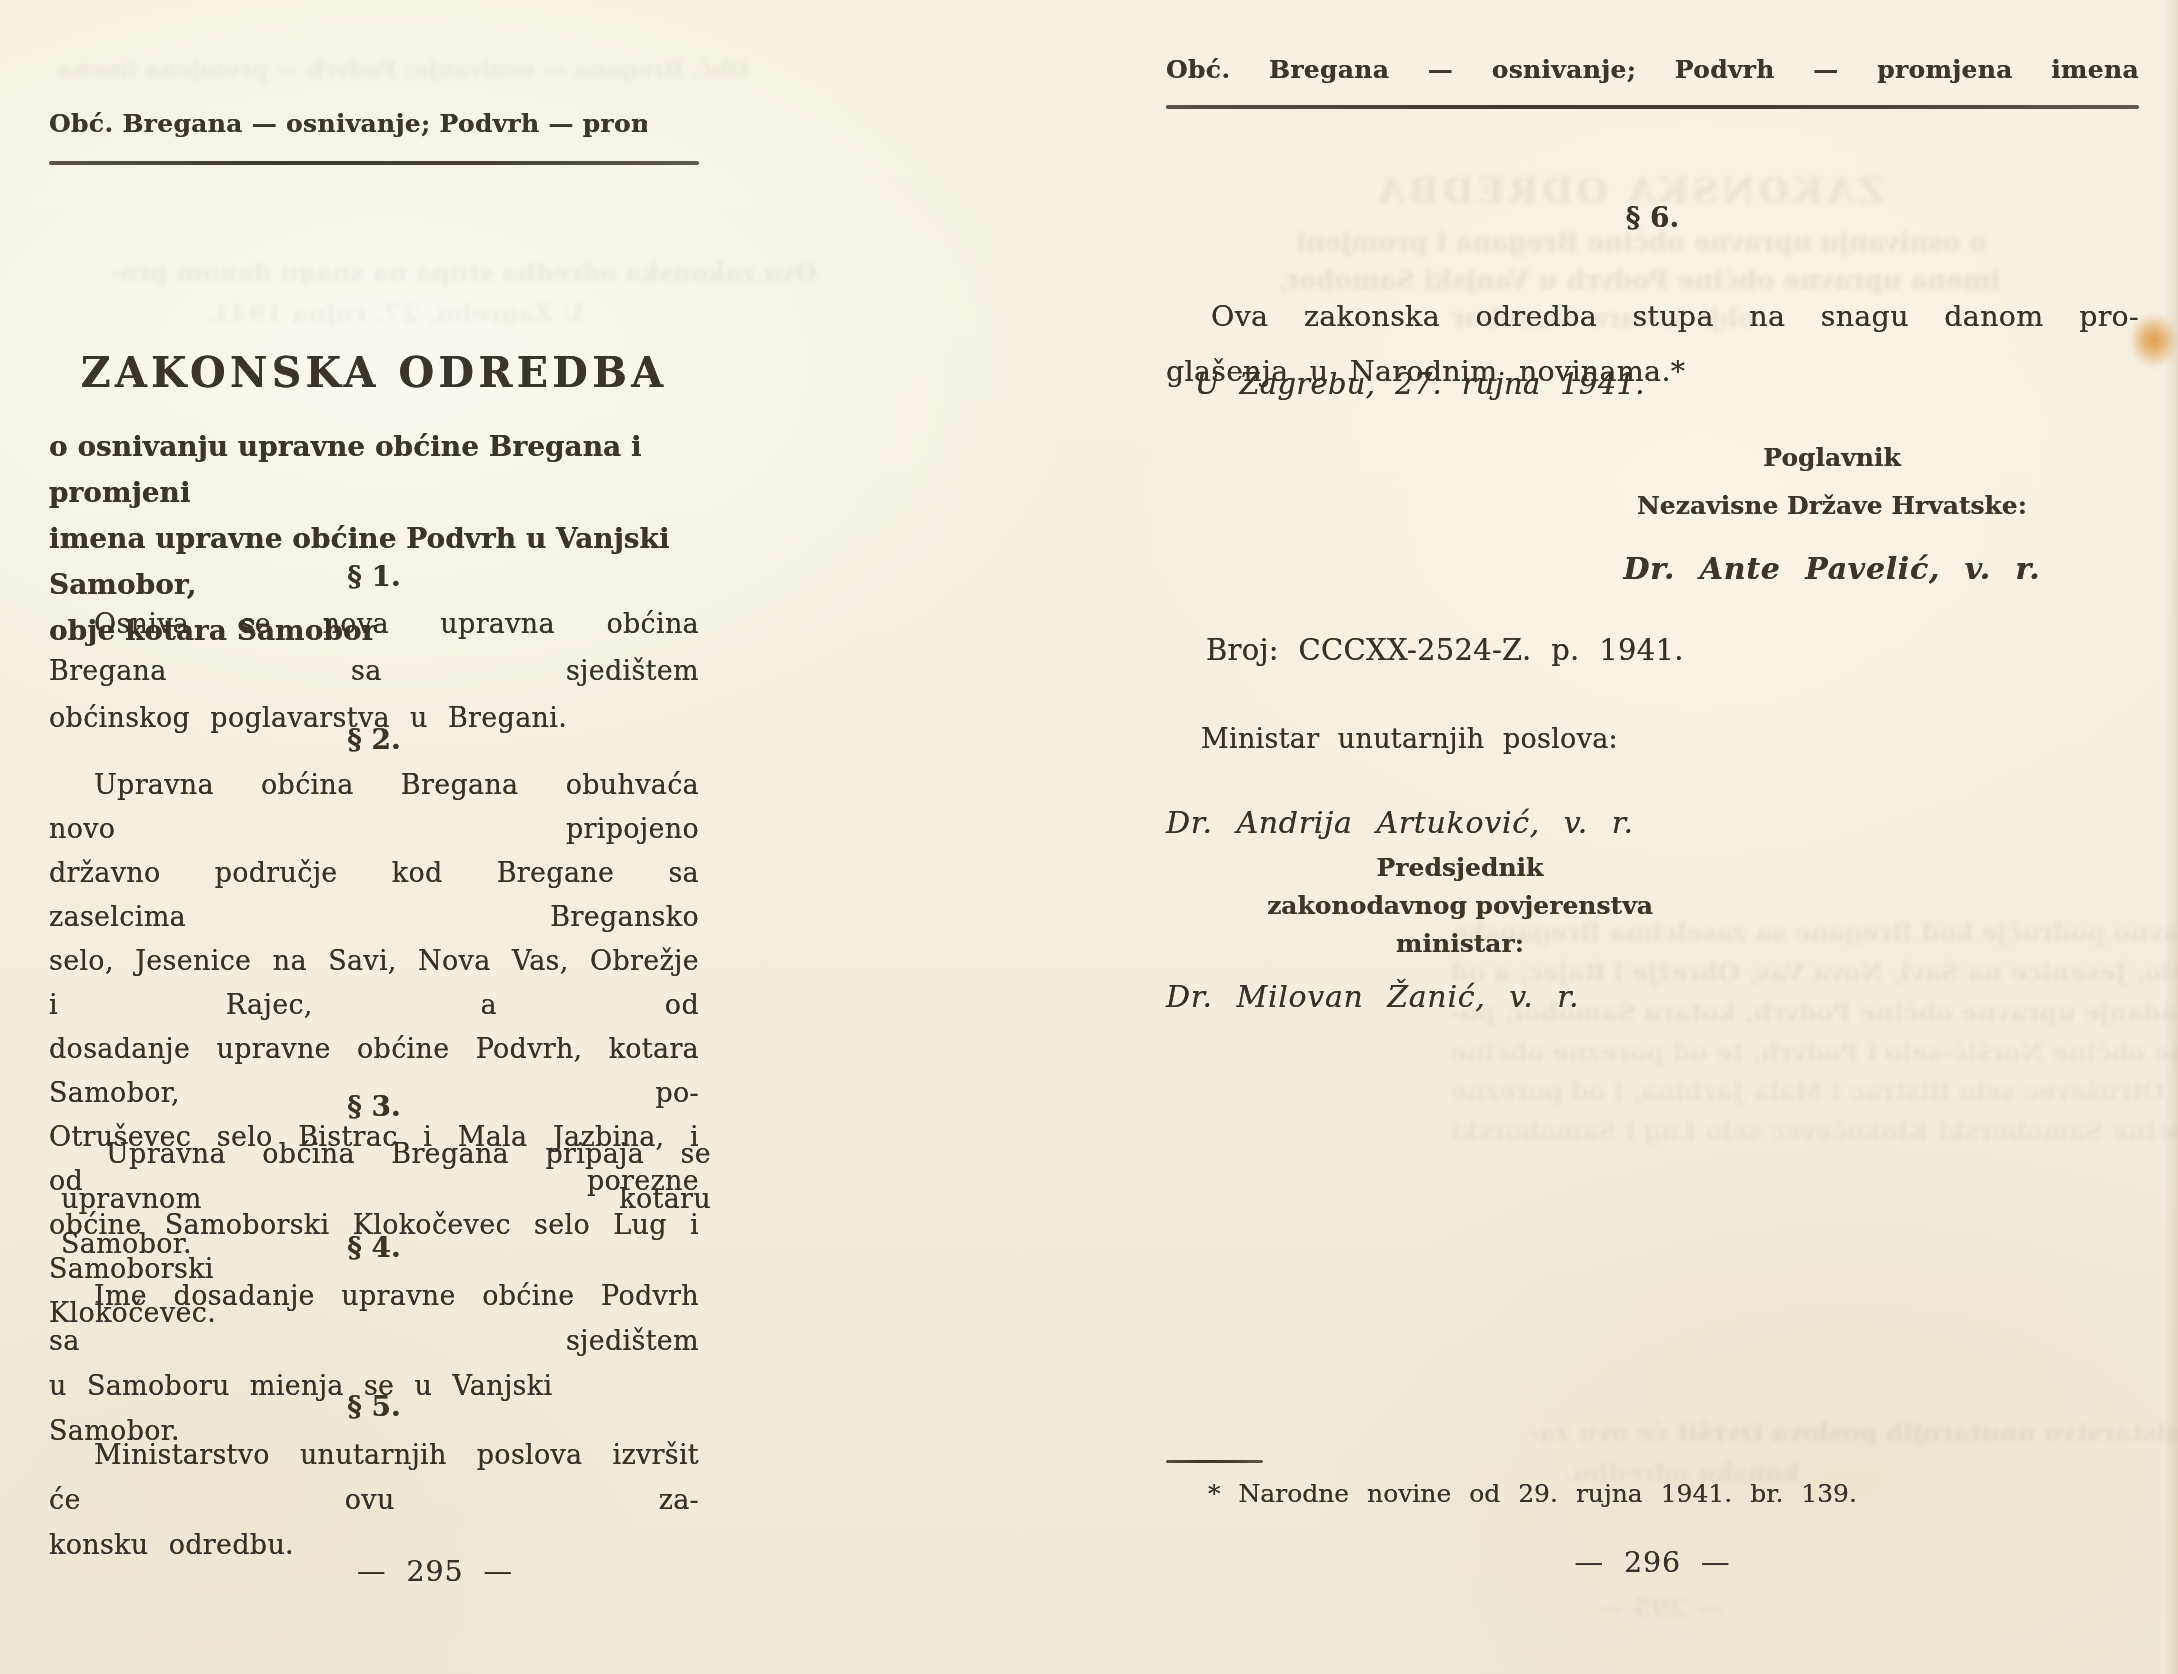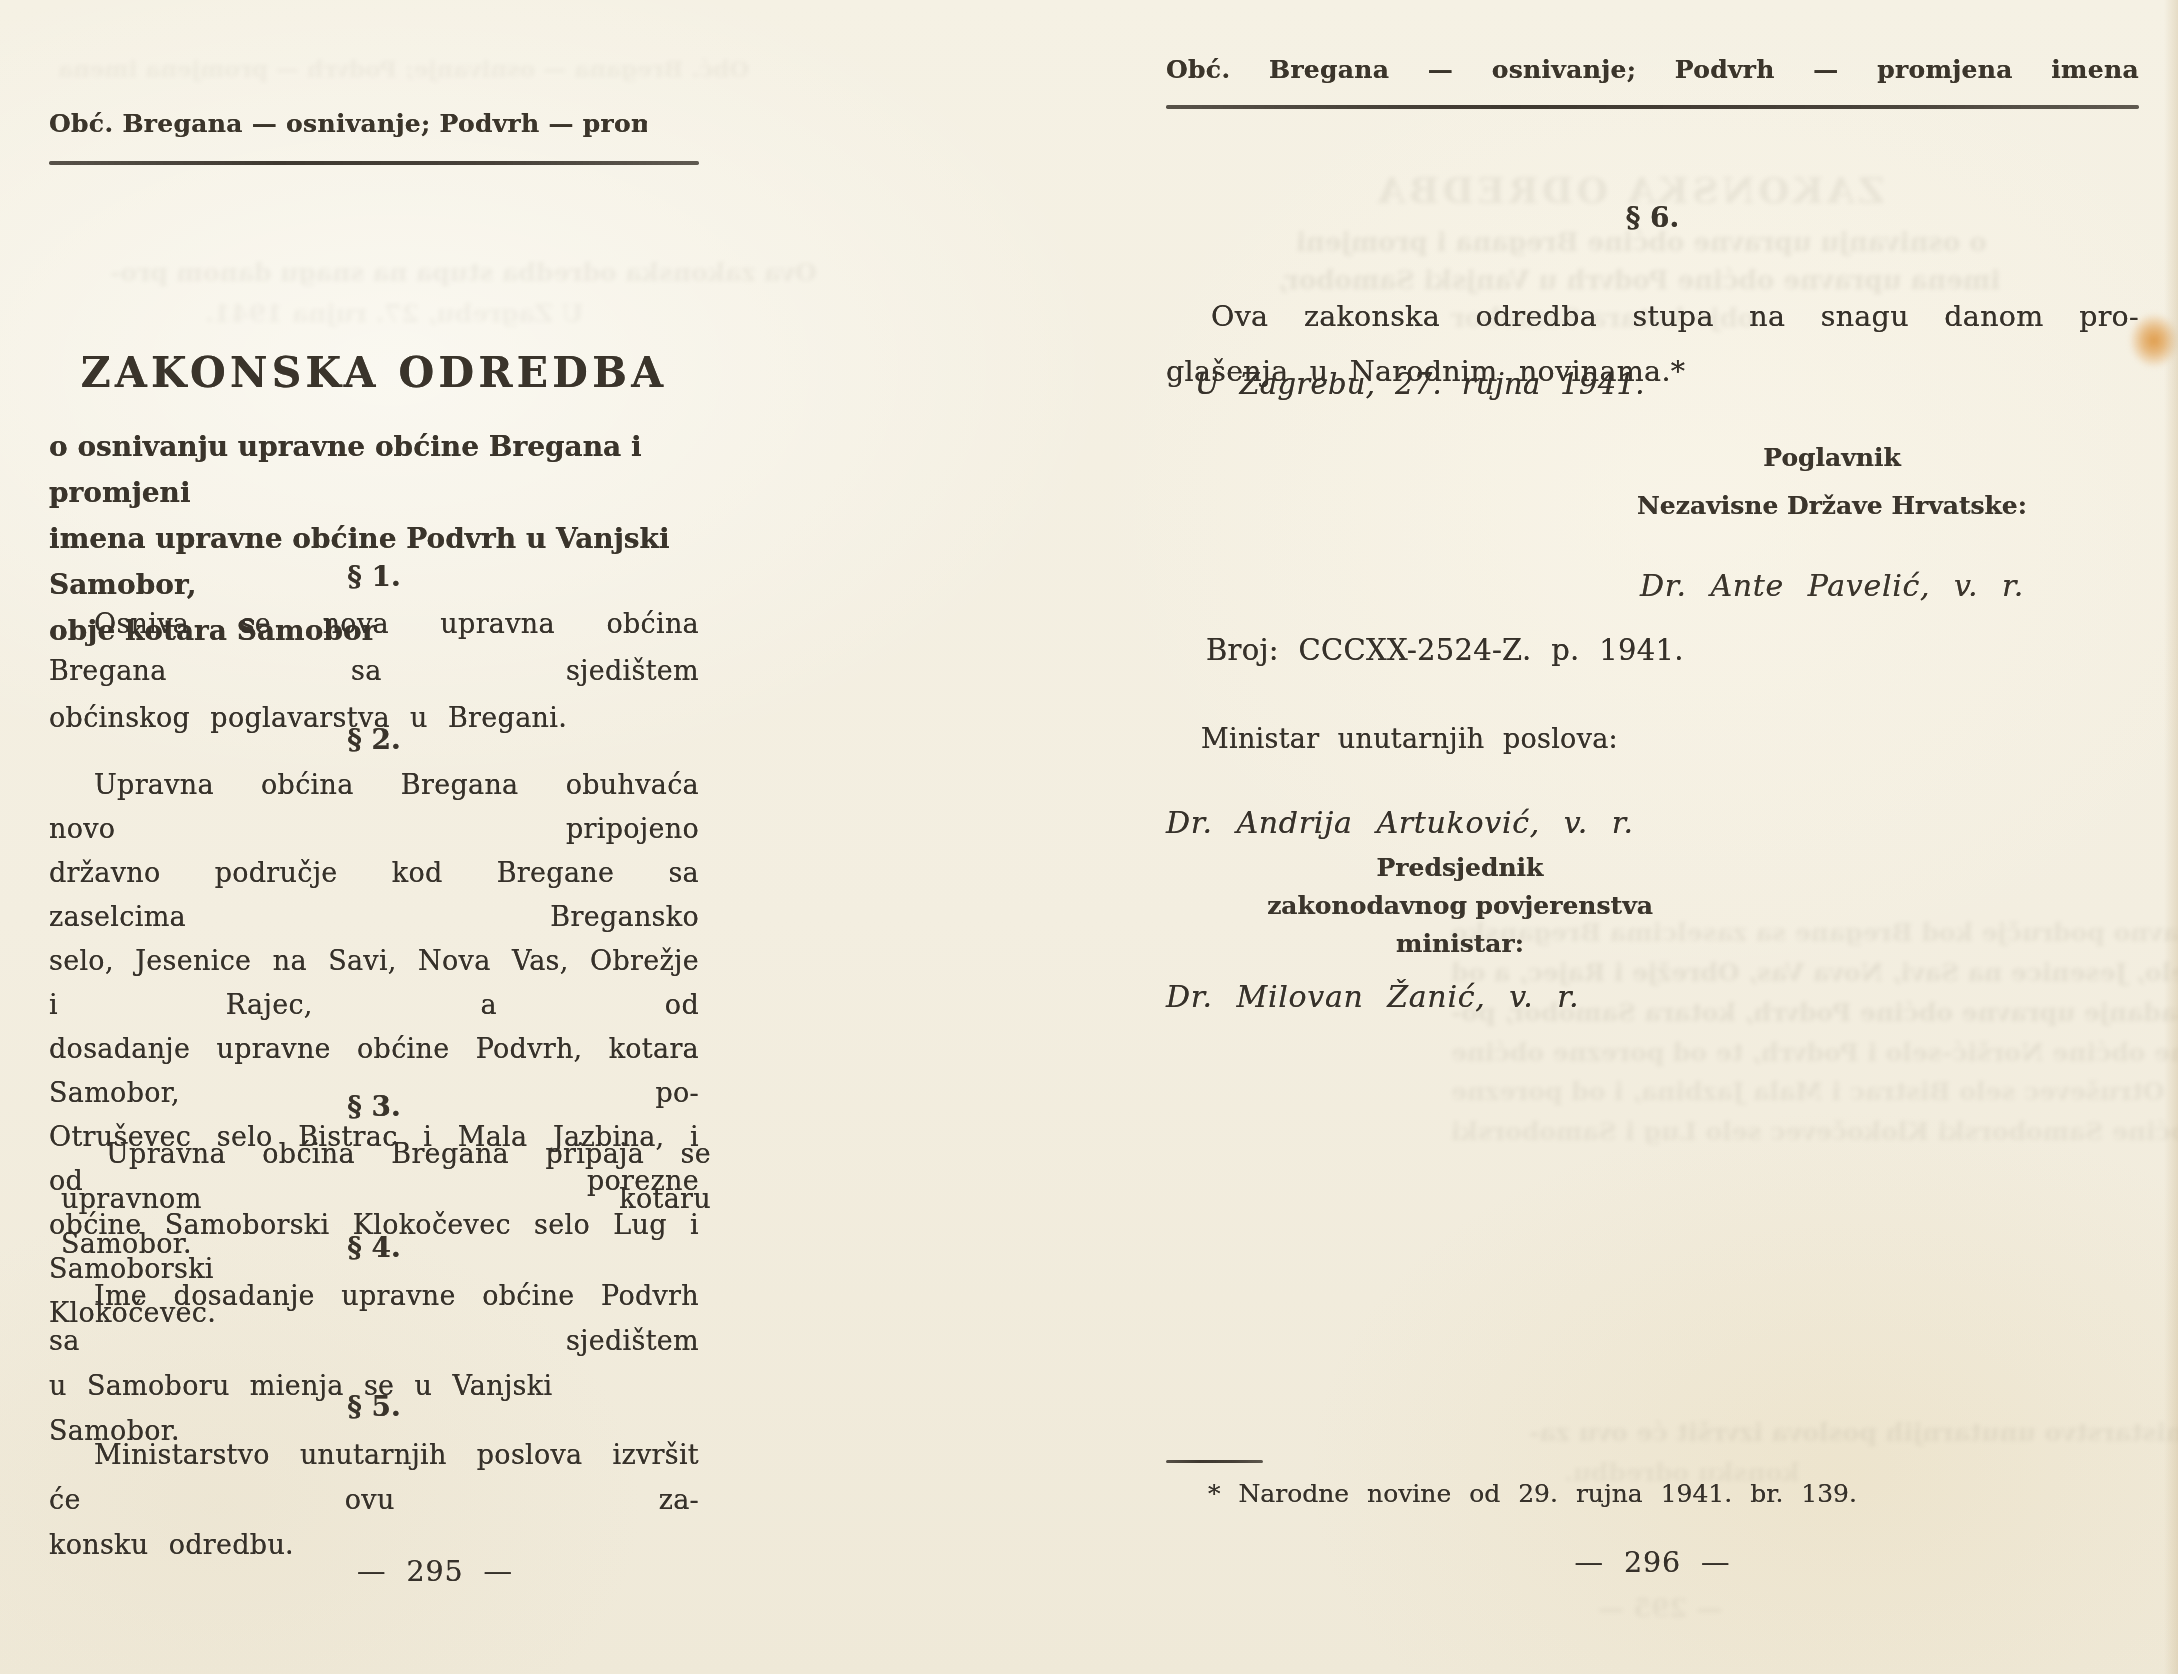--- a/index.html
+++ b/index.html
@@ -179,21 +179,21 @@
     <div class="abs para" style="top:289px; line-height:55px; font-size:28.5px;">
       <div class="ln jl ind">Ova zakonska odredba stupa na snagu danom pro-</div>
       <div class="ln sp-med">glašenja u Narodnim novinama.*</div>
     </div>
 
     <div class="abs dateline" style="top:367px; padding-left:29px;font-style:italic;">U Zagrebu, 27. rujna 1941.</div>
 
     <div class="small-block" style="position:absolute; left:424px; top:443px; width:484px;">
       <div>Poglavnik</div>
       <div style="margin-top:19px;">Nezavisne Države Hrvatske:</div>
-      <div class="signature" style="margin-top:48px; font-weight:normal;">Dr. Ante Pavelić, v. r.</div>
+      <div class="signature" style="margin-top:31px; font-weight:bold;">Dr. Ante Pavelić, v. r.</div>
     </div>
 
     <div class="abs broj-line" style="top:633px; padding-left:40px;">Broj: CCCXX-2524-Z. p. 1941.</div>
 
     <div class="abs minister-line" style="top:723px; padding-left:35px; font-size:27px;">Ministar unutarnjih poslova:</div>
 
     <div class="abs signature" style="top:773px;margin-top:32px;">Dr. Andrija Artuković, v. r.</div>
 
     <div class="small-block" style="position:absolute; left:69px; top:849px; width:450px; line-height:38px;">
       <div>Predsjednik</div>

